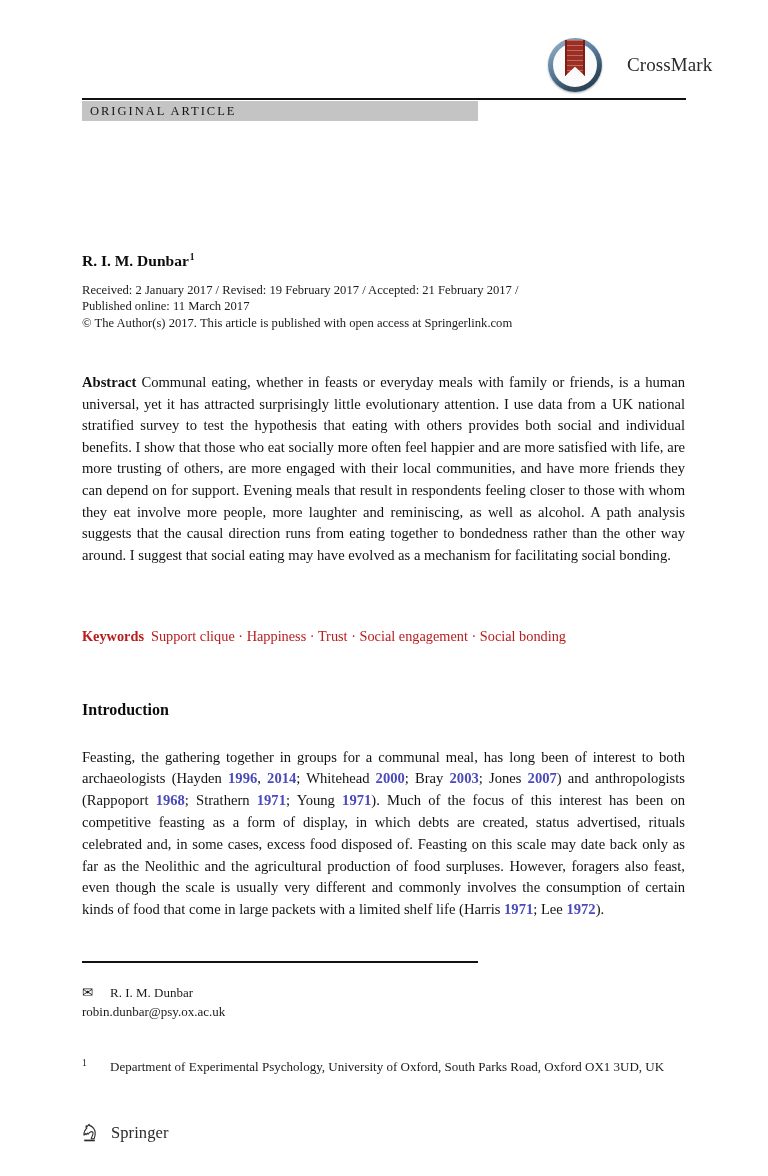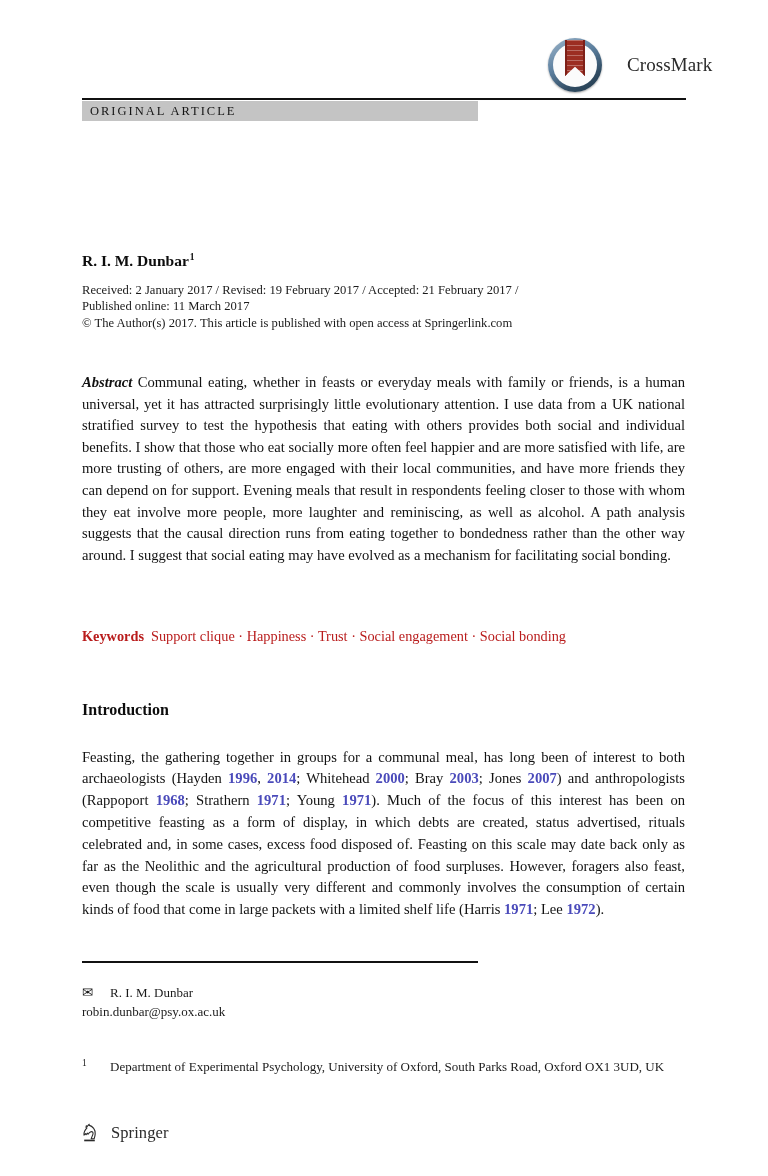--- a/index.html
+++ b/index.html
@@ -164,21 +164,21 @@
     position: absolute;
     left: 82px;
     top: 372px;
     width: 603px;
     font-size: 14.6px;
     line-height: 21.6px;
     text-align: justify;
     text-justify: inter-word;
     color: #121212;
   }
-  .abstract b { font-weight: bold; font-style: italic; }
+  .abstract b { font-weight: bold; }
 
   .keywords {
     position: absolute;
     left: 82px;
     top: 626px;
     width: 603px;
     font-size: 14.3px;
     line-height: 20px;
     color: #b91c1c;
   }

